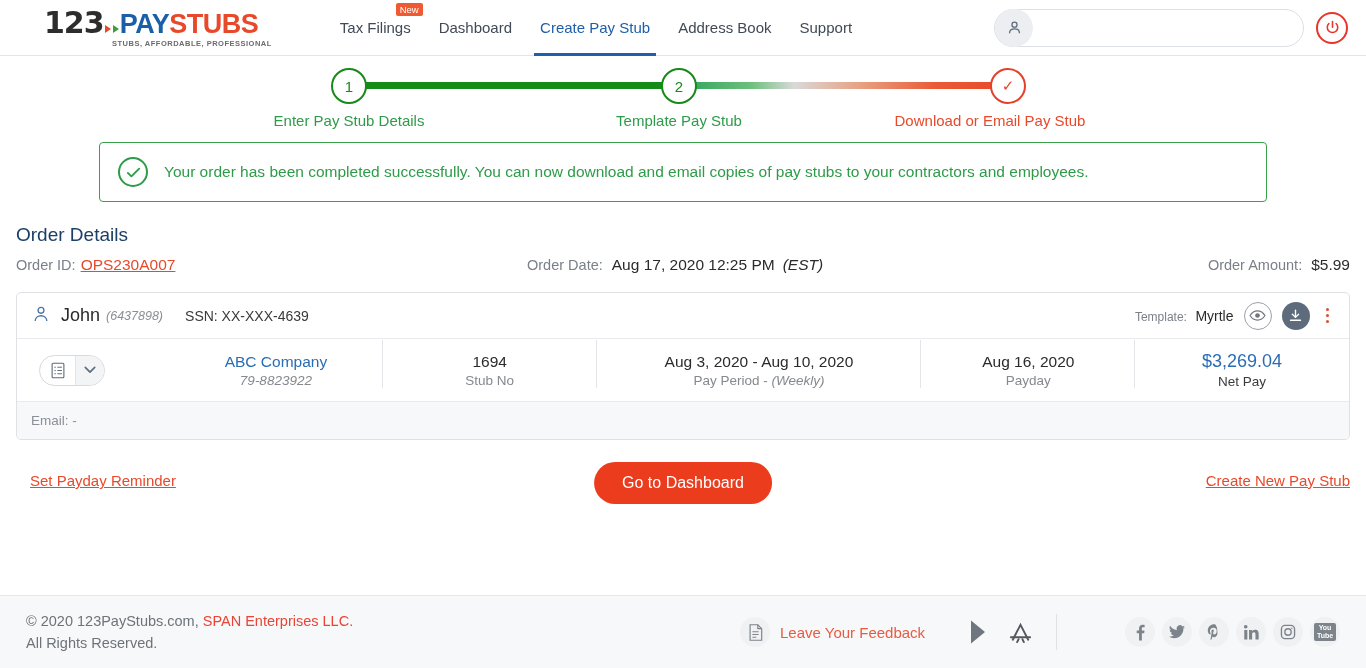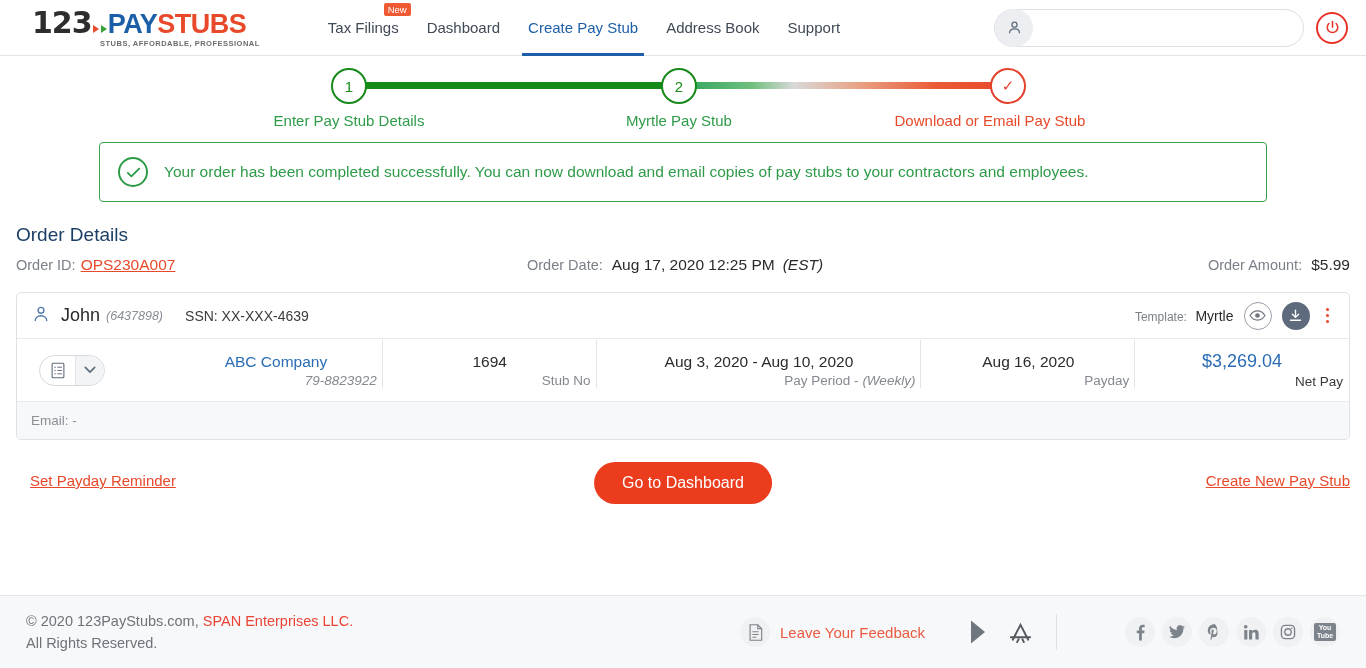--- a/index.html
+++ b/index.html
@@ -11,20 +11,21 @@
     color: #333;
   }
 
   
   .header {
     height: 56px; width: 100%;
     background: #fff;
     border-bottom: 1px solid #e2e4e8;
     display: flex; align-items: center;
     position: relative;
+    padding-left: 12px;
   }
   .logo { margin-left: 32px; display: flex; flex-direction: column; justify-content: center; }
   .logo-top { display: flex; align-items: baseline; line-height: 1; }
   .logo-num {
     font-size: 30px; font-weight: bold; color: #2d2d2d;
     letter-spacing: -1px; font-family: "DejaVu Sans", sans-serif;
   }
   .logo-arrow { display: inline-block; width: 0; height: 0;
     border-top: 4px solid transparent; border-bottom: 4px solid transparent;
     margin: 0 1px 3px 1px; }
@@ -142,21 +143,21 @@
   .card-mid { height: 62px; display: flex; align-items: center; }
   .mid-cell {
     flex: 1; text-align: center; position: relative; padding: 0 6px;
   }
   .mid-cell.sep::after {
     content: ""; position: absolute; right: 0; top: -13px; height: 48px;
     width: 1px; background: #e3e5e8;
   }
   .mid-main { font-size: 15.5px; color: #2b2b2b; }
   .mid-main.blue { color: #2a6db5; }
-  .mid-sub { font-size: 13.5px; color: #85898f; margin-top: 2px; text-align: right; }
+  .mid-sub { font-size: 13.5px; color: #85898f; margin-top: 2px; }
   .mid-sub.dark { color: #3a3a3a; }
   .split-btn {
     width: 66px; height: 31px; border: 1px solid #d6d9dd; border-radius: 16px;
     display: flex; align-items: center; background: #fff; cursor: pointer; margin-left: 22px;
   }
   .split-left { width: 36px; display: flex; align-items: center; justify-content: center;
                 border-right: 1px solid #e3e5e8; height: 100%; }
   .split-right { flex: 1; display: flex; align-items: center; justify-content: center;
                  background: #f3f4f6; height: 100%; border-radius: 0 16px 16px 0; }
 
@@ -277,21 +278,21 @@
     <div class="step-node node-green n1">
       <span>1</span>
     </div>
     <div class="step-node node-green n2">
       <span>2</span>
     </div>
     <div class="step-node node-red n3">
       <span>✓</span>
     </div>
     <div class="step-label lbl1">Enter Pay Stub Details</div>
-    <div class="step-label lbl2">Myrtle Pay Stub</div>
+    <div class="step-label lbl2">Template Pay Stub</div>
     <div class="step-label lbl3">Download or Email Pay Stub</div>
   </div>
 </div>
 
 <div class="alert">
   <div class="alert-check">
     <svg width="17" height="17" viewBox="0 0 24 24" fill="none" stroke="#2e9b49" stroke-width="2.6" stroke-linecap="round" stroke-linejoin="round">
       <path d="M4 12.5l5 5L20 6.5"></path>
     </svg>
   </div>

